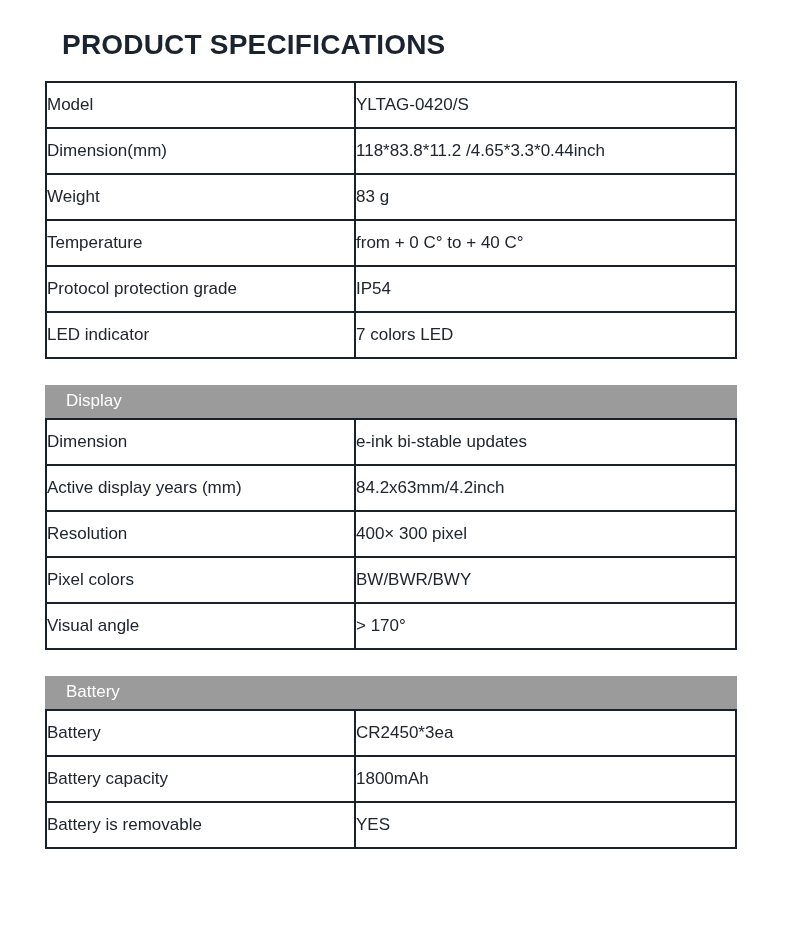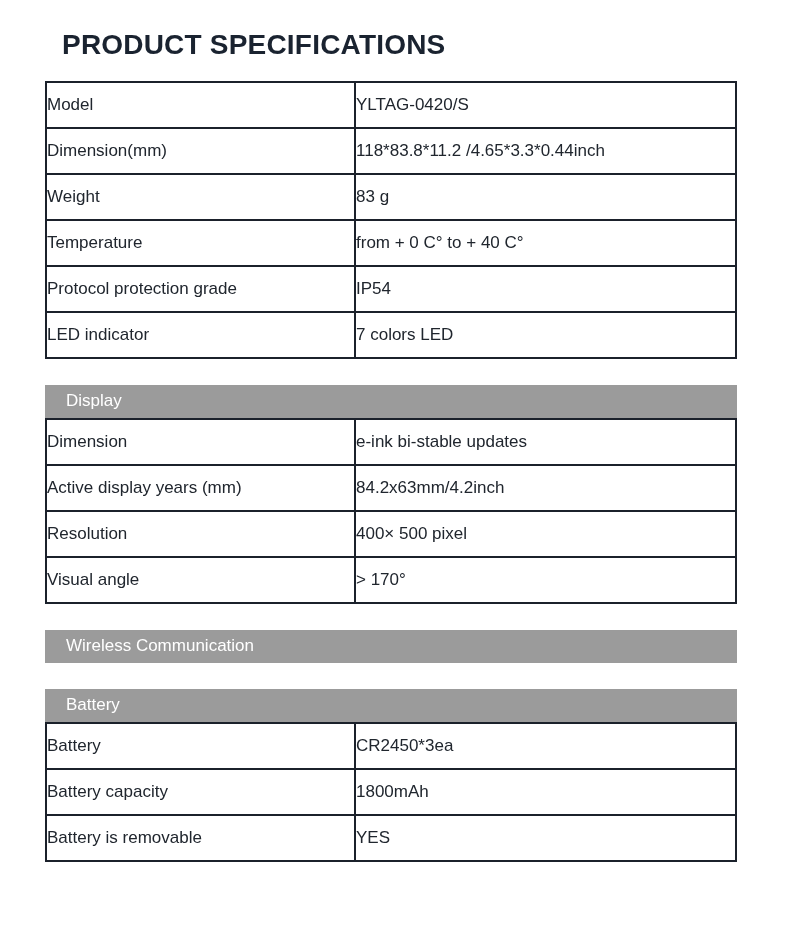--- a/index.html
+++ b/index.html
@@ -151,41 +151,46 @@
     <td class="value-cell">
       <span>84.2x63mm/4.2inch</span>
     </td>
   </tr>
 
   <tr>
     <td class="label-cell">
       <span>Resolution</span>
     </td>
     <td class="value-cell">
-      <span>400× 500 pixel</span>
-    </td>
-  </tr>
-
+      <span>400× 300 pixel</span>
+    </td>
+  </tr>
+
+  <tr>
+    <td class="label-cell">
+      <span>Pixel colors</span>
+    </td>
+    <td class="value-cell">
+      <span>BW/BWR/BWY</span>
+    </td>
+  </tr>
 
   <tr>
     <td class="label-cell">
       <span>Visual angle</span>
     </td>
     <td class="value-cell">
       <span>&gt; 170°</span>
     </td>
   </tr>
 </tbody>
     </table>
   </section>
 
   <section class="section">
-    <div class="section-header">
-      <span>Wireless Communication</span>
-    </div>
   </section>
 
   <section class="section">
     <div class="section-header">
       <span>Battery</span>
     </div>
     <table class="spec">
       <tbody>
   <tr>
     <td class="label-cell">

